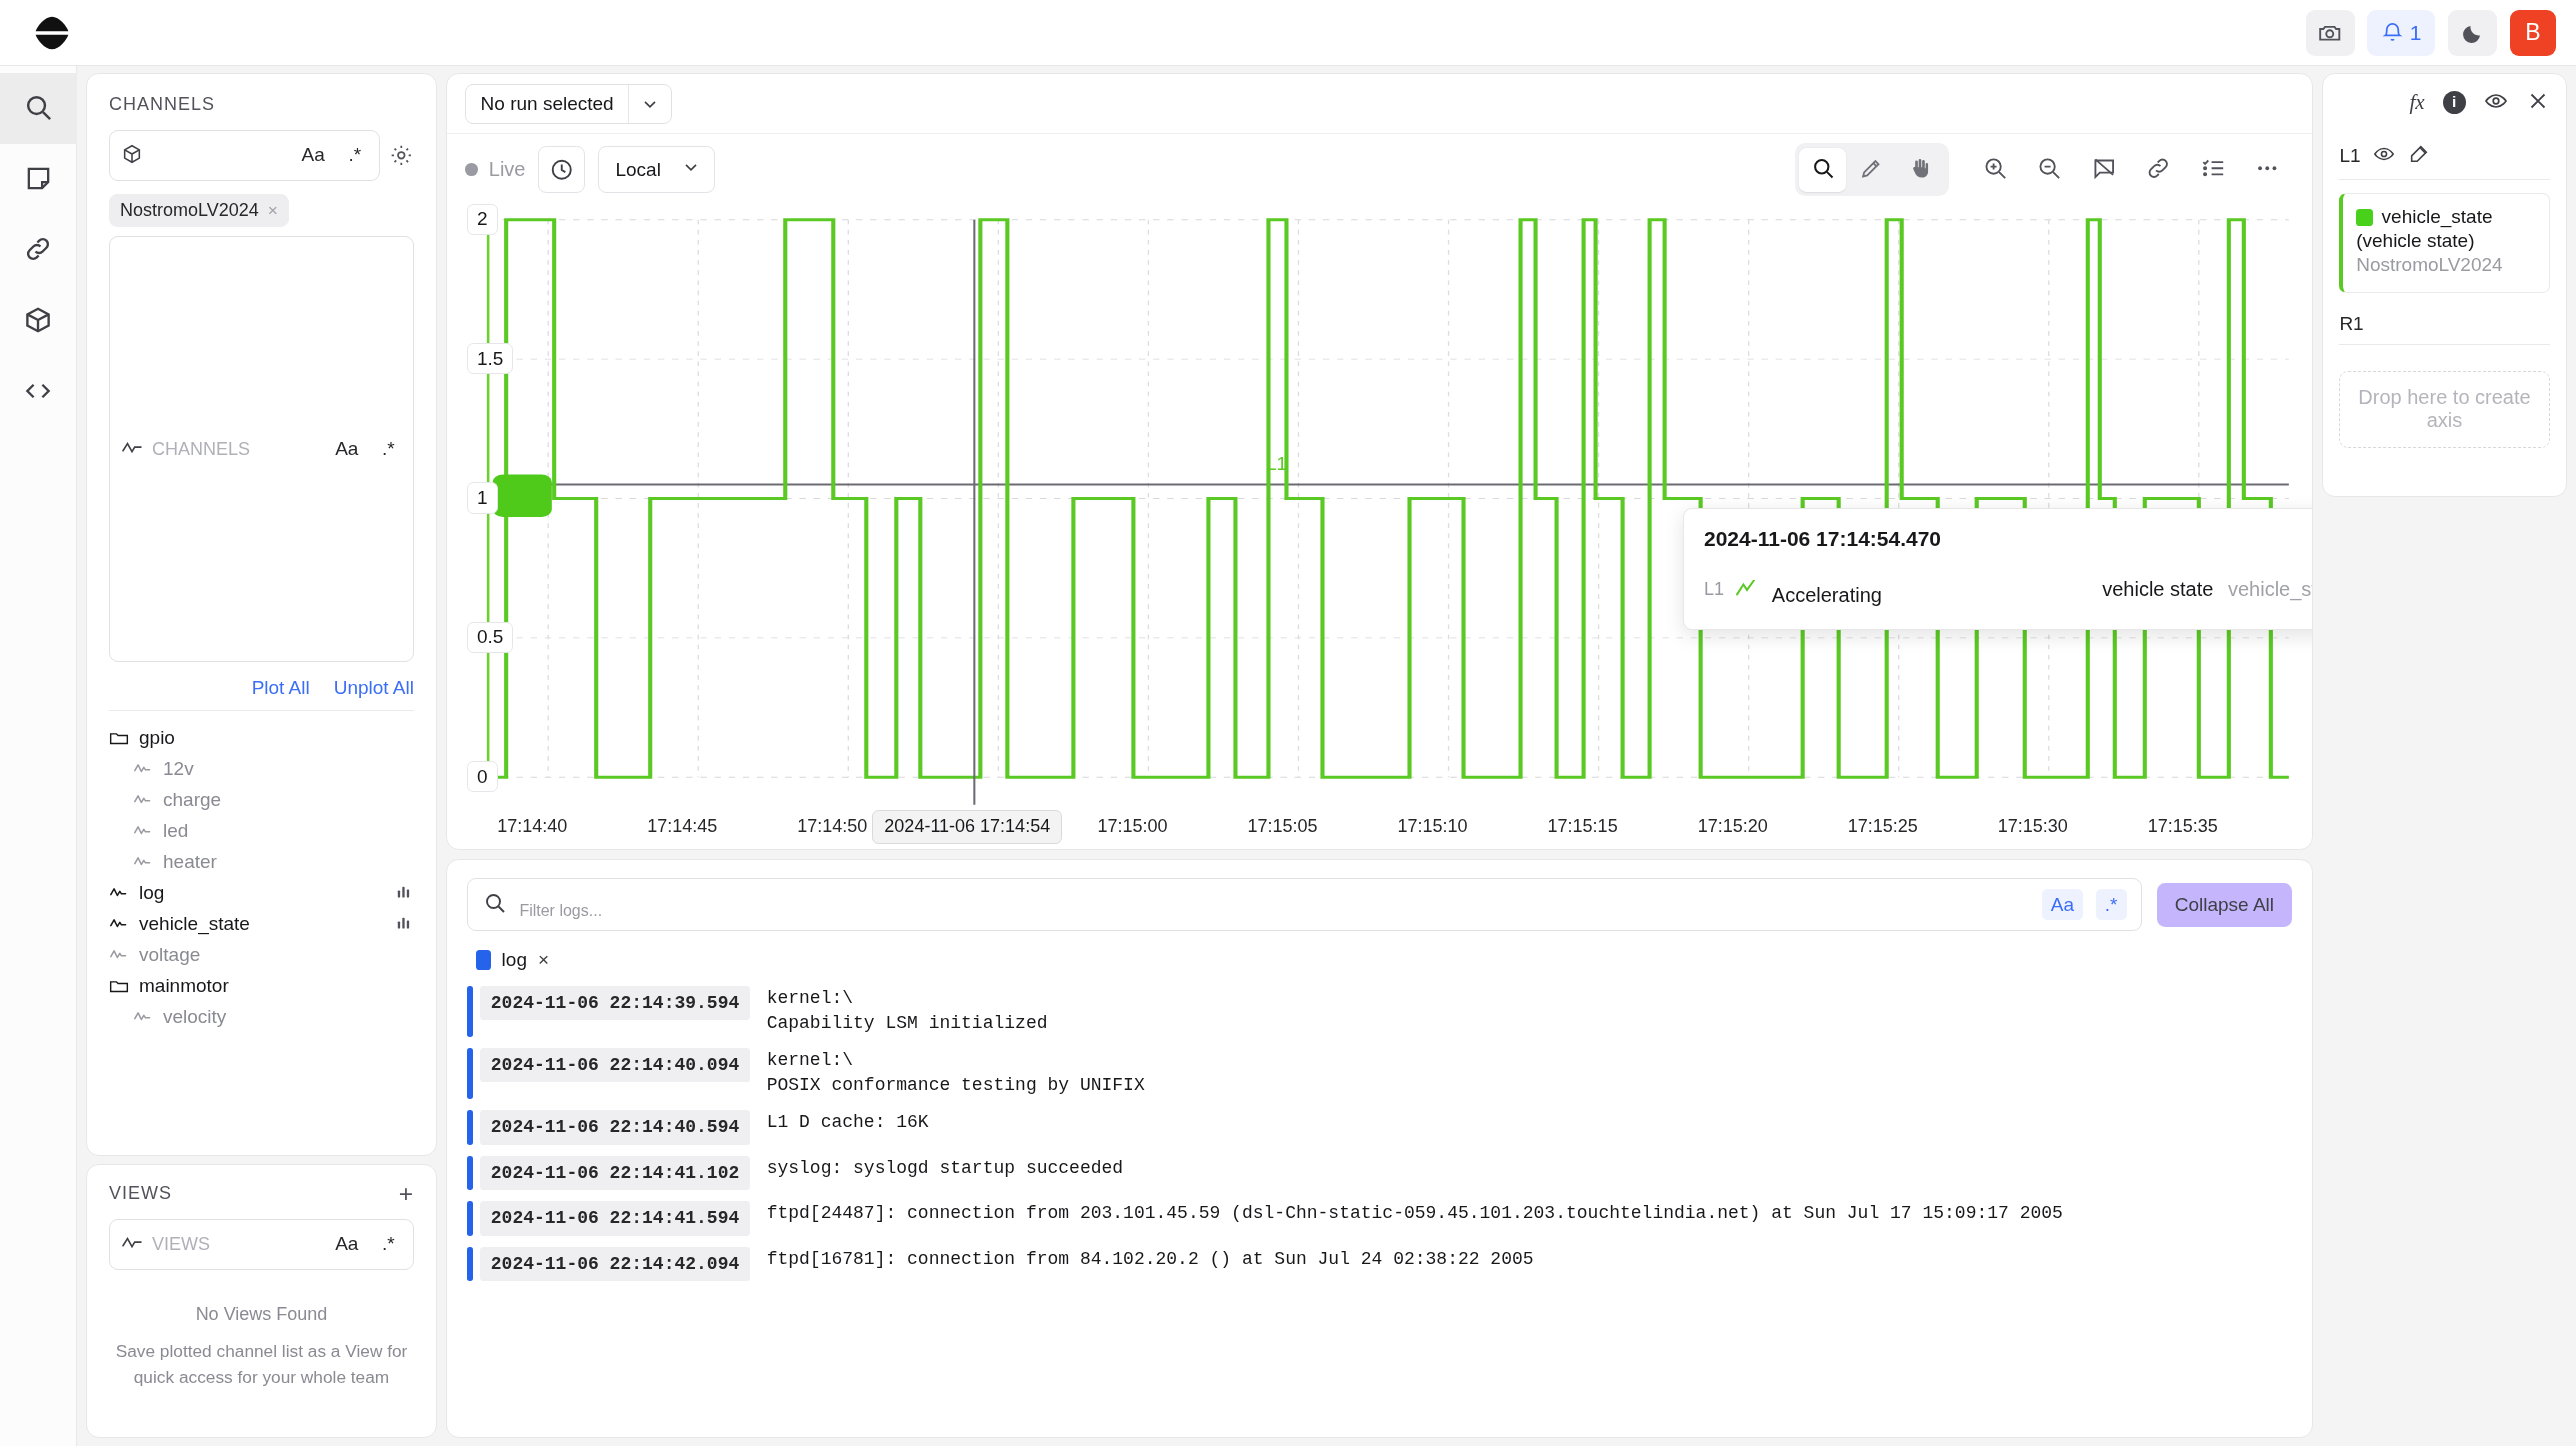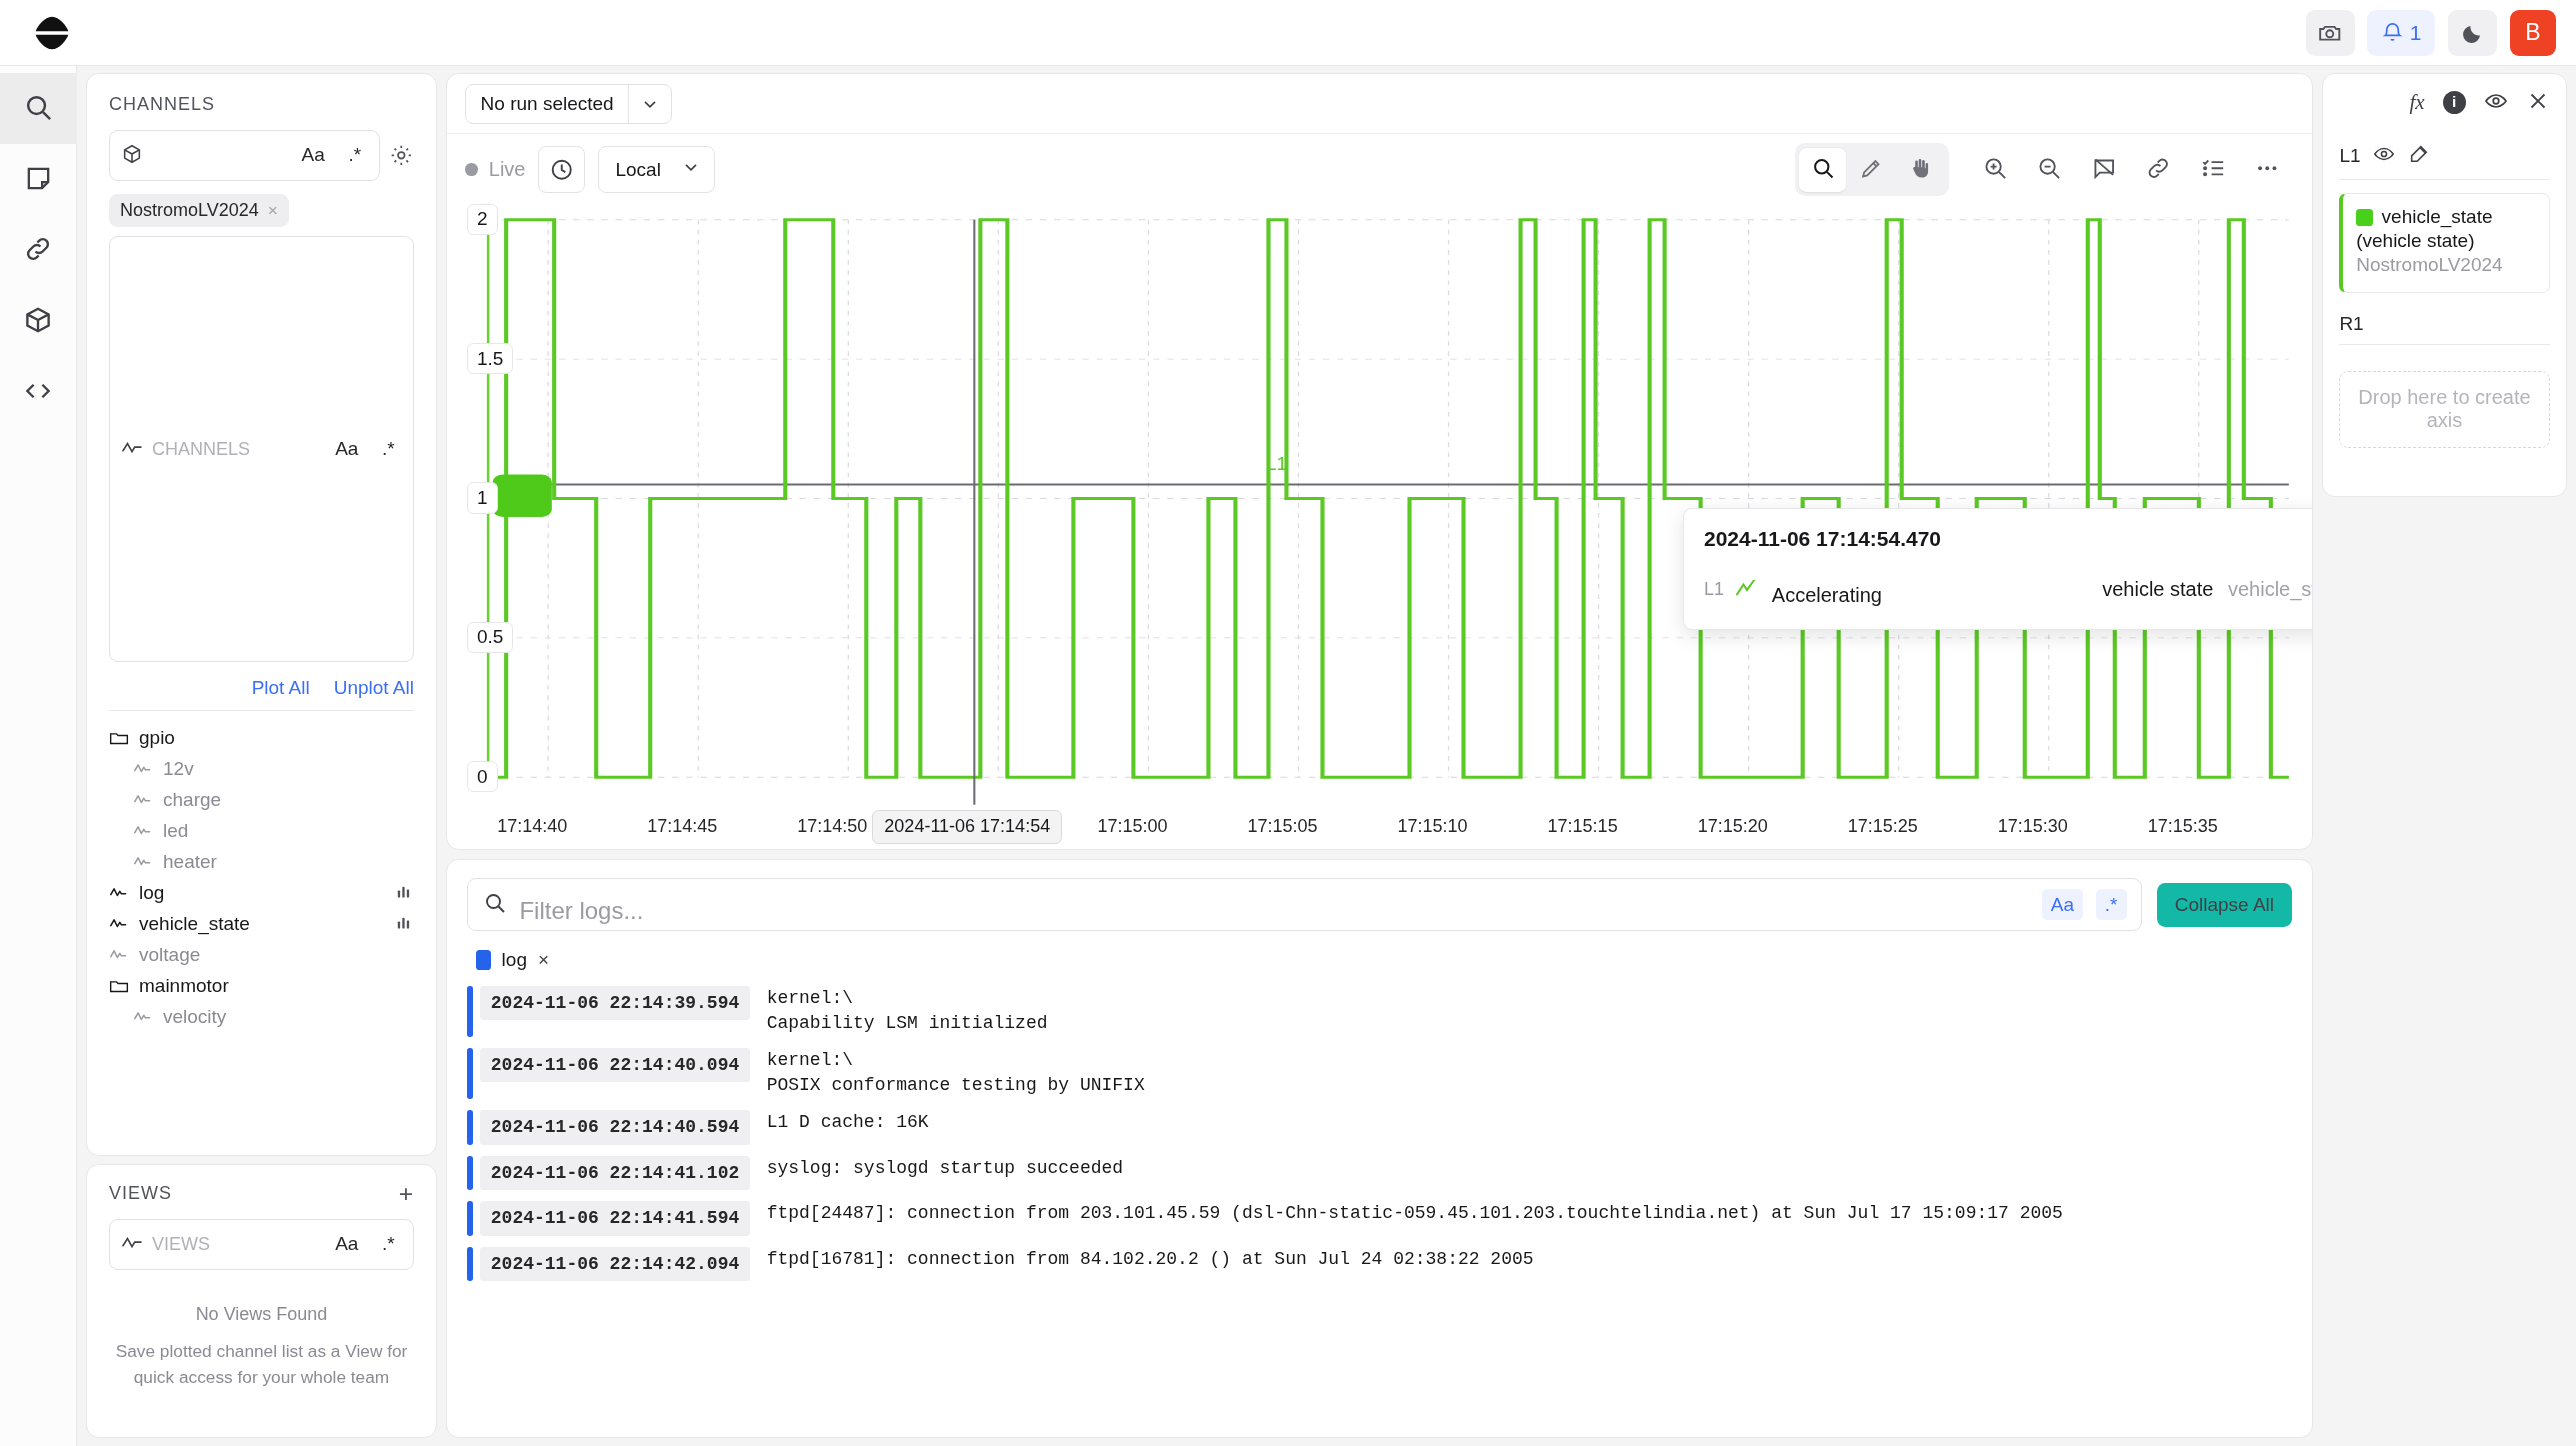--- a/index.html
+++ b/index.html
@@ -160,23 +160,23 @@
   .tt-ch .name { color:#18181b; }
   .tt-ch .src { color:#a1a1aa; }
 
   
   .logcard { flex: 1; display:flex; flex-direction:column; min-height: 0; padding: 18px 20px 0 20px; overflow:hidden;}
   .logtop { display:flex; align-items:center; gap: 14.6px; }
   .logsearch {
     flex:1; height: 53px; border:0.9px solid #e1e1e5; border-radius: 9px;
     display:flex; align-items:center; padding: 0 14.6px; gap: 12.8px;
   }
-  .logsearch .ph { flex:1; color:#9a9aa2; font-size: 24px; margin-top: 12px; }
+  .logsearch .ph { flex:1; color:#9a9aa2; font-size: 16px; margin-top: 12px; }
   .badge-blue { background:#eef2ff; color:#3b6ef6; padding: 4.6px 9px; border-radius:5.5px; font-size:19px; cursor:pointer;}
-  .collapse-btn { background:#14b8a6; border-radius: 8.2px; padding: 11px 18px; font-size: 19px; color:#3f3f46; cursor:pointer; }
+  .collapse-btn { background:#c4b5fd; border-radius: 8.2px; padding: 11px 18px; font-size: 19px; color:#3f3f46; cursor:pointer; }
   .logtabs { display:flex; align-items:center; gap: 11px; padding: 18px 0 5.5px 9px; font-size: 19px;}
   .sw { width:14.6px; height:20px; border-radius: 3.6px; background:#2563eb;}
   .logtabs .x { color:#3f3f46; cursor:pointer; }
   .loglist { flex:1; overflow:hidden; padding-top: 9px;}
   .logrow { display:flex; align-items:stretch; margin-bottom: 11px; }
   .logbar { width: 5.5px; border-radius: 2.7px; background:#2563eb; flex:0 0 5.5px;}
   .logts {
     background:#efeff1; color:#27272a; font-family:"Liberation Mono", monospace;
     font-size: 18px; font-weight: 700; padding: 7.3px 11px; border-radius: 3.6px;
     align-self: flex-start; margin-left: 7.3px; white-space:nowrap;

